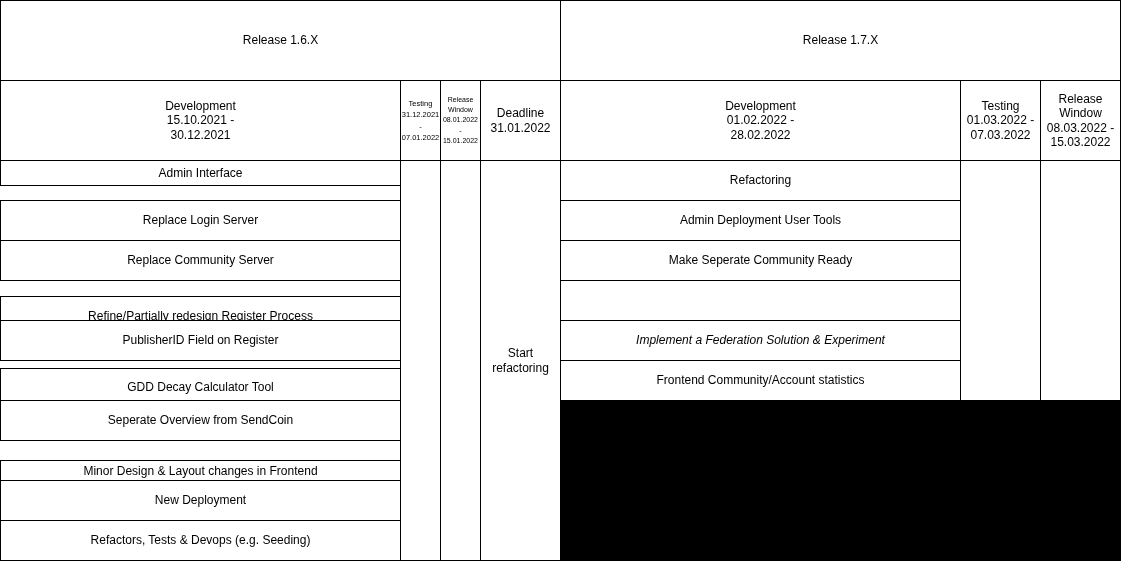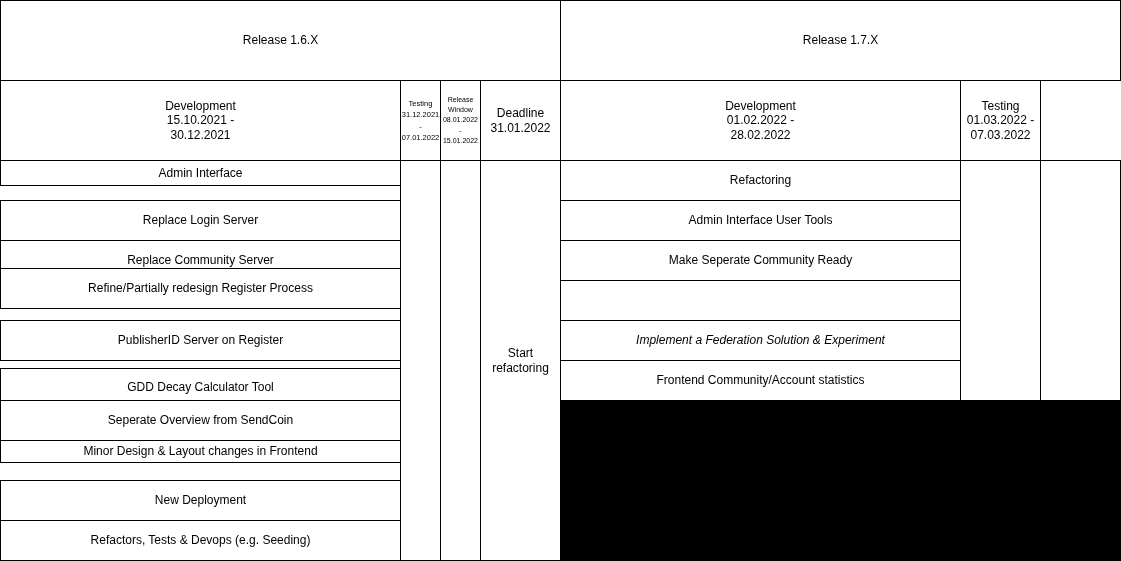--- a/index.html
+++ b/index.html
@@ -55,39 +55,43 @@
 15.01.2022</div>
   <div class="cell" style="left:480px; top:80px; width:81px; height:81px;">Deadline
 31.01.2022</div>
 
   <div class="cell" style="left:560px; top:80px; width:401px; height:81px;">Development
 01.02.2022 -
 28.02.2022</div>
   <div class="cell" style="left:960px; top:80px; width:81px; height:81px;">Testing
 01.03.2022 -
 07.03.2022</div>
+  <div class="cell" style="left:1040px; top:80px; width:81px; height:81px;">Release
+Window
+08.03.2022 -
+15.03.2022</div>
 
   <div class="cell" style="left:0; top:160px; width:401px; height:26px;">Admin Interface</div>
   <div class="cell" style="left:0; top:200px; width:401px; height:41px;">Replace Login Server</div>
   <div class="cell" style="left:0; top:240px; width:401px; height:41px;">Replace Community Server</div>
-  <div class="cell" style="left:0; top:268px; width:401px; height:41px;text-align:right;">Refine/Partially redesign Register Process</div>
-  <div class="cell" style="left:0; top:320px; width:401px; height:41px;">PublisherID Server on Register</div>
+  <div class="cell" style="left:0; top:296px; width:401px; height:41px;text-align:right;">Refine/Partially redesign Register Process</div>
+  <div class="cell" style="left:0; top:320px; width:401px; height:41px;">PublisherID Field on Register</div>
   <div class="cell" style="left:0; top:368px; width:401px; height:39px;">GDD Decay Calculator Tool</div>
   <div class="cell" style="left:0; top:400px; width:401px; height:41px;">Seperate Overview from SendCoin</div>
-  <div class="cell" style="left:0; top:440px; width:401px; height:23px;">Minor Design &amp; Layout changes in Frontend</div>
+  <div class="cell" style="left:0; top:460px; width:401px; height:23px;">Minor Design &amp; Layout changes in Frontend</div>
   <div class="cell" style="left:0; top:480px; width:401px; height:41px;">New Deployment</div>
   <div class="cell" style="left:0; top:520px; width:401px; height:41px;">Refactors, Tests &amp; Devops (e.g. Seeding)</div>
 
   <div class="cell" style="left:400px; top:160px; width:41px; height:401px;"></div>
   <div class="cell" style="left:440px; top:160px; width:41px; height:401px;"></div>
   <div class="cell" style="left:480px; top:160px; width:81px; height:401px;">Start
 refactoring</div>
 
   <div class="cell" style="left:560px; top:160px; width:401px; height:41px;">Refactoring</div>
-  <div class="cell" style="left:560px; top:200px; width:401px; height:41px;">Admin Interface User Tools</div>
+  <div class="cell" style="left:560px; top:200px; width:401px; height:41px;">Admin Deployment User Tools</div>
   <div class="cell" style="left:560px; top:240px; width:401px; height:41px;">Make Seperate Community Ready</div>
   <div class="cell" style="left:560px; top:320px; width:401px; height:41px;font-style:italic;">Implement a Federation Solution &amp; Experiment</div>
   <div class="cell" style="left:560px; top:360px; width:401px; height:41px;">Frontend Community/Account statistics</div>
 
   <div class="cell" style="left:960px; top:160px; width:81px; height:241px;"></div>
   <div class="cell" style="left:1040px; top:160px; width:81px; height:241px;"></div>
 
   <div class="redacted" style="left:560px; top:400px; width:561px; height:161px;"></div>
 
 </div>

